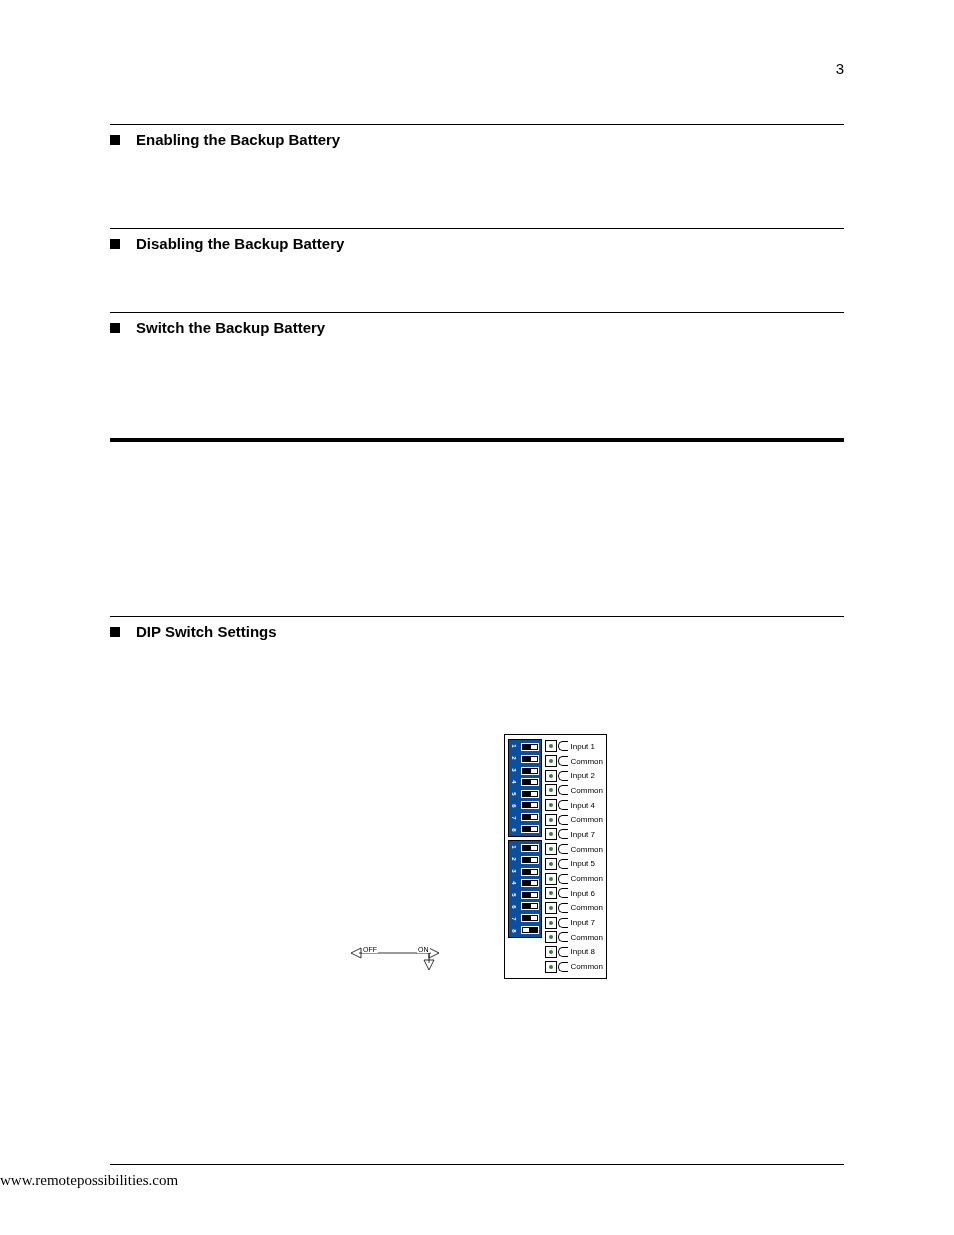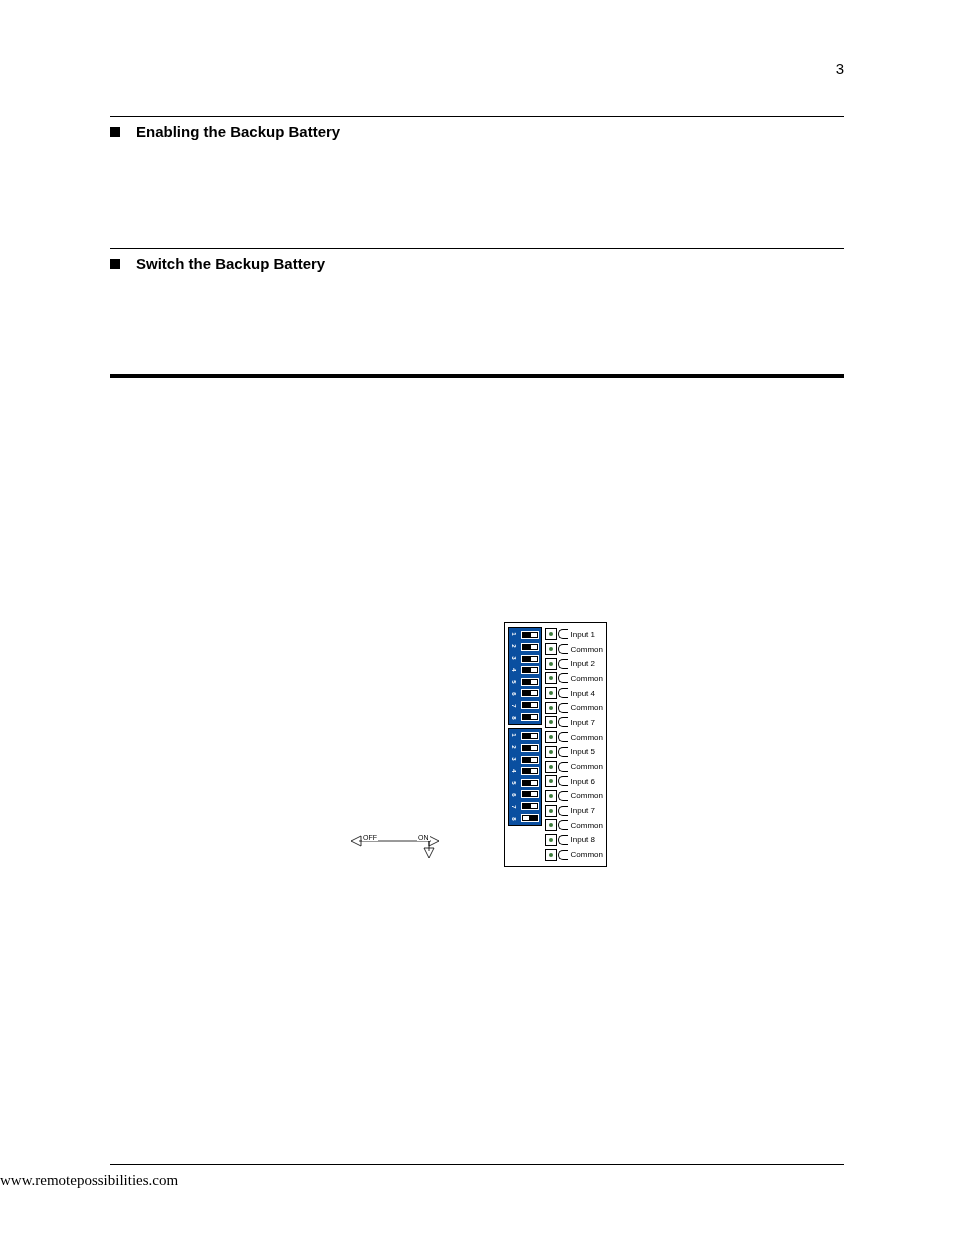--- a/index.html
+++ b/index.html
@@ -18,21 +18,21 @@
     .page-number {
       position: absolute;
       top: 60px;
       right: 110px;
       font-size: 15px;
     }
     .content {
       padding: 100px 110px 0 110px;
     }
     .section-item {
-      margin-top: 16px;
+      margin-top: 24px;
     }
     .thin-rule {
       border: none;
       border-top: 1.5px solid #000;
     }
     .thick-rule {
       border: none;
       border-top: 4px solid #000;
     }
     .bullet-row {
@@ -209,37 +209,51 @@
   <div class="section-item">
     <hr class="thin-rule">
     <div class="bullet-row">
       <span class="square-bullet"></span>
       <span class="bullet-label">Enabling the Backup Battery</span>
     </div>
   </div>
 
   <div class="gap-small"></div>
 
+  <div class="section-item">
+    <hr class="thin-rule">
+    <div class="bullet-row">
+      <span class="square-bullet"></span>
+      <span class="bullet-label">Disabling the Backup Battery</span>
+    </div>
+  </div>
 
   <div class="gap-medium"></div>
 
   <div class="section-item">
     <hr class="thin-rule">
     <div class="bullet-row">
       <span class="square-bullet"></span>
       <span class="bullet-label">Switch the Backup Battery</span>
     </div>
   </div>
 
   <div class="gap-large"></div>
 
   <hr class="thick-rule">
 
   <div class="gap-after-heading"></div>
 
+  <div class="section-item">
+    <hr class="thin-rule">
+    <div class="bullet-row">
+      <span class="square-bullet"></span>
+      <span class="bullet-label">DIP Switch Settings</span>
+    </div>
+  </div>
 
   <div class="gap-before-figure"></div>
 
   <div class="figure-wrap">
 
     <div class="arrow-annotation">
       <svg class="arrow-svg" width="96" height="30">
         <line x1="12" y1="15" x2="84" y2="15" stroke="#000" stroke-width="0.8"></line>
         <polygon points="4,15 14,10 14,20" fill="none" stroke="#000" stroke-width="0.8"></polygon>
         <polygon points="92,15 82,10 82,20" fill="none" stroke="#000" stroke-width="0.8"></polygon>

